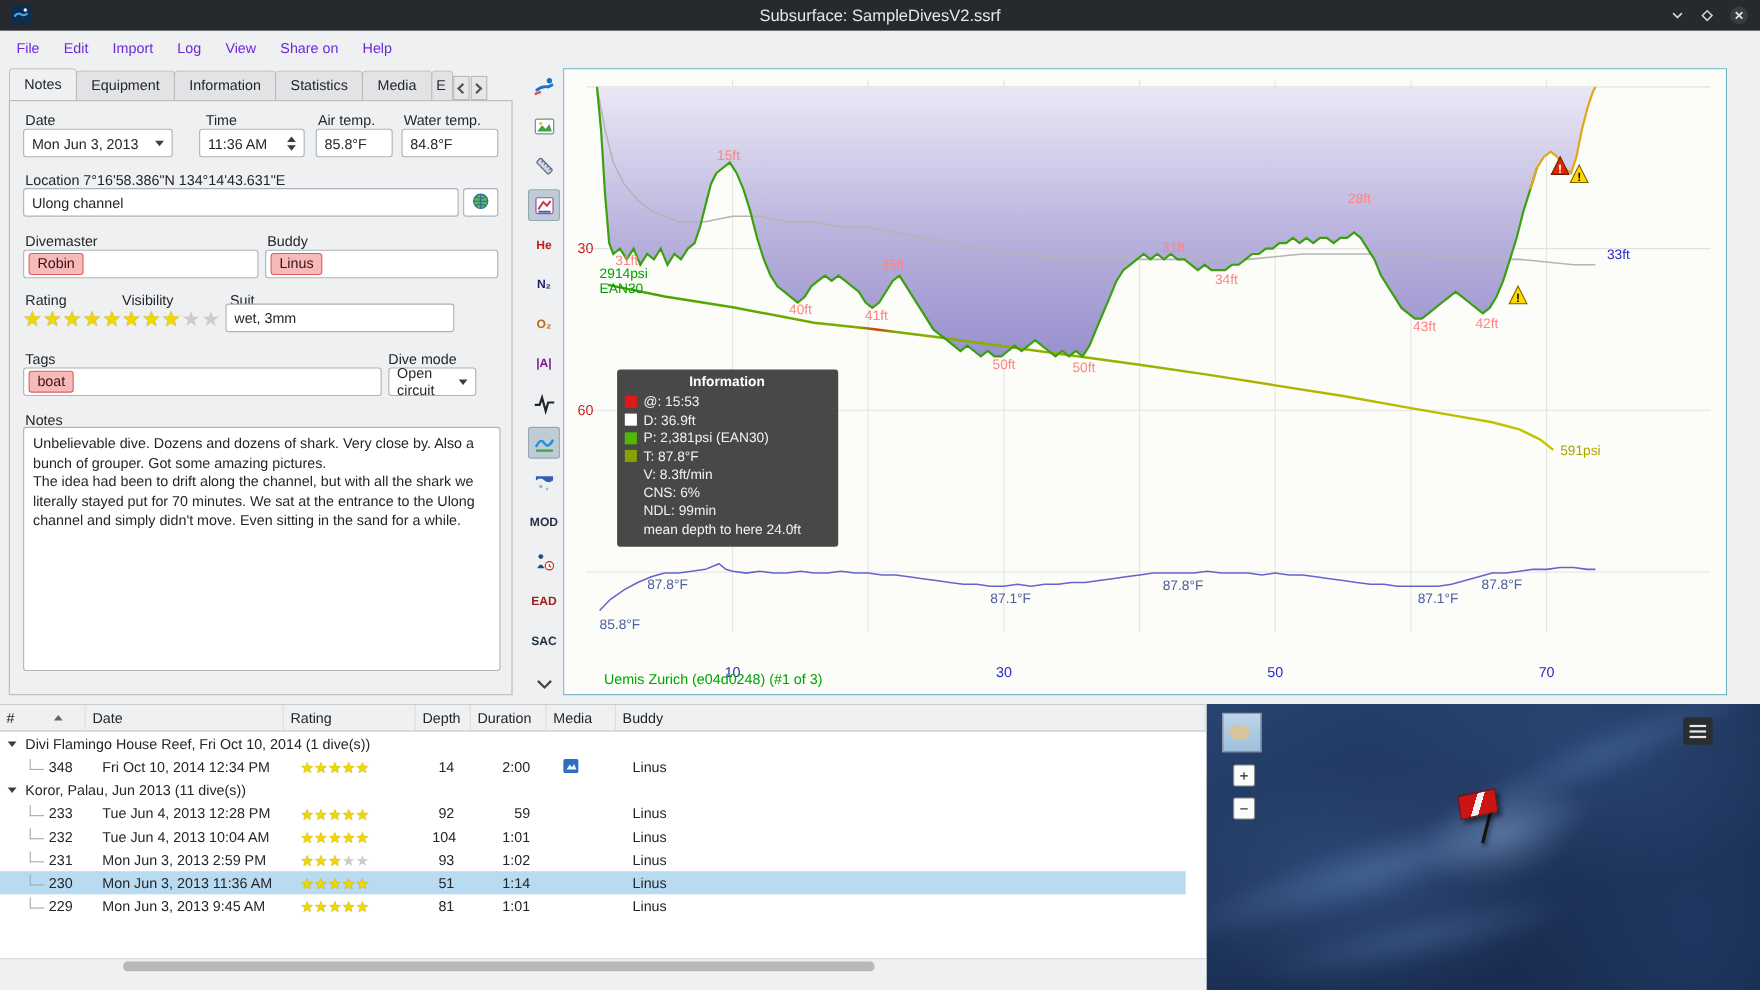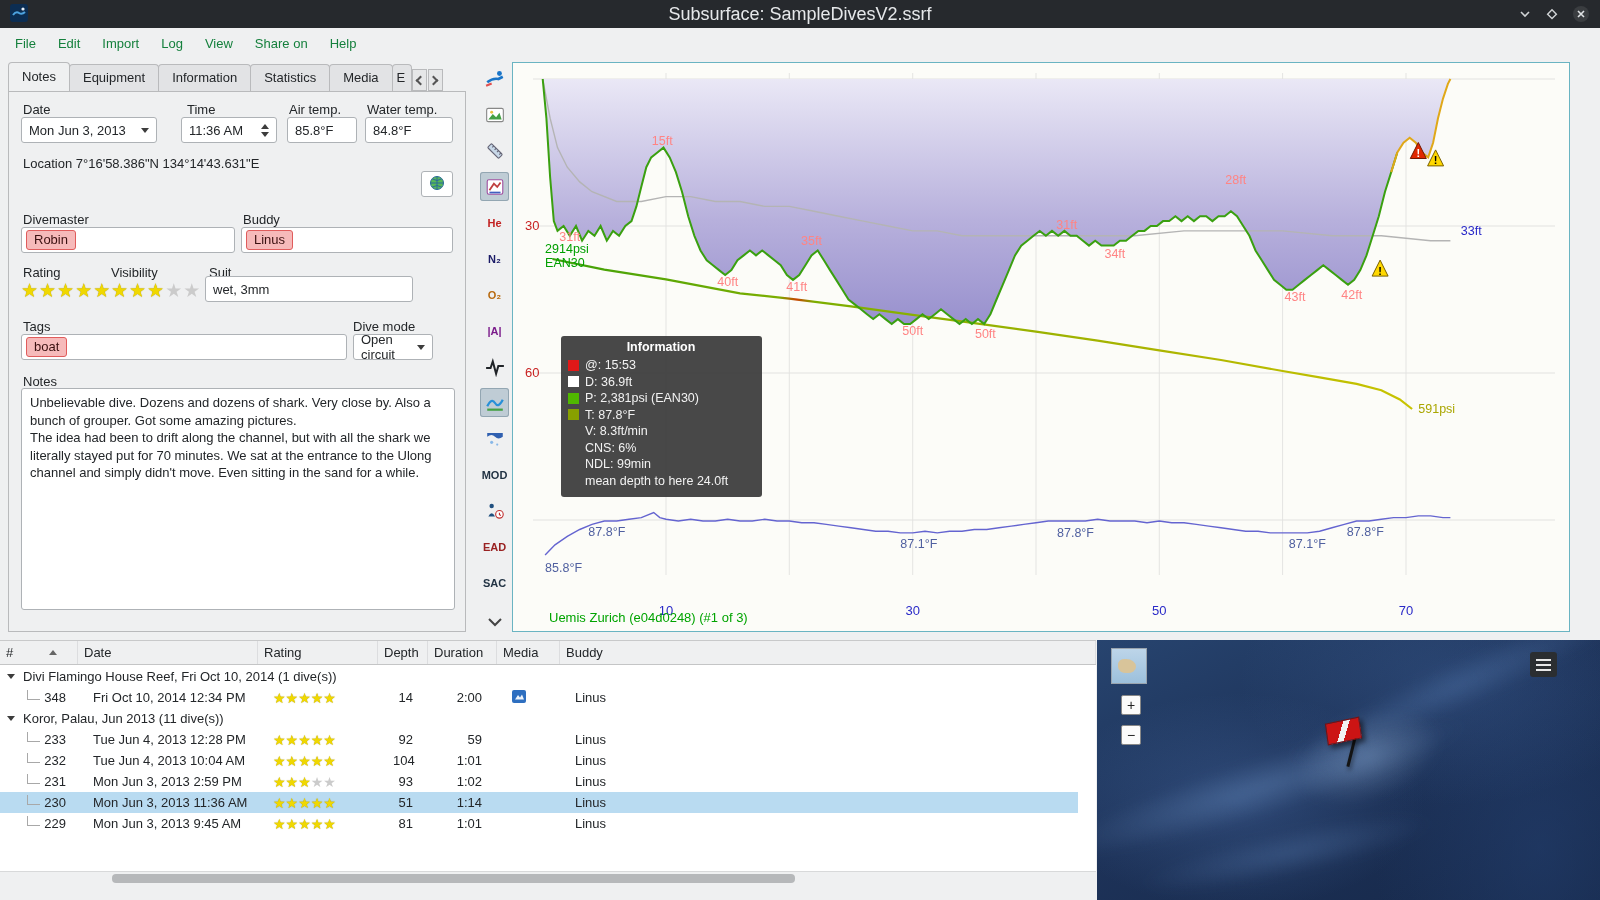--- a/index.html
+++ b/index.html
@@ -1,25 +1,25 @@
 <!DOCTYPE html>
 <html><head>
 <meta charset="utf-8">
 <style>
 *{box-sizing:border-box;margin:0;padding:0}
 html,body{width:1600px;height:900px}
 body{position:relative;font-family:"Liberation Sans",sans-serif;font-size:13px;background:#eff0f1;overflow:hidden;color:#232629}
 
 #titlebar{position:absolute;left:0;top:0;width:1600px;height:28px;background:#26292d;display:flex;align-items:center;padding:0 10px}
-.tb-title{position:absolute;left:0;right:0;text-align:center;color:#e6e8ea;font-size:18px}
+.tb-title{position:absolute;left:0;right:0;text-align:center;color:#e6e8ea;font-size:15px}
 .tb-controls{margin-left:auto;display:flex;gap:13px;align-items:center;z-index:2}
 .tb-controls span{display:flex;align-items:center;justify-content:center;cursor:default}
 
 #menubar{position:absolute;top:28px;left:0;width:1600px;height:30px;display:flex;align-items:center;padding:0 4px;background:#eff0f1}
-.menu-item{padding:5px 11px;color:#15803d}
+.menu-item{padding:5px 11px;color:#6d28d9}
 
 #notes-panel{position:absolute;left:8px;top:62px;width:458px;height:570px}
 #tabbar{display:flex;height:29px;align-items:flex-end;position:relative}
 .tab{height:27px;line-height:25px;padding:0 13px;border:1px solid #b9babc;border-bottom:none;border-radius:4px 4px 0 0;background:#e2e3e5;margin-right:-1px;white-space:nowrap}
 .tab.active{background:#eff0f1;height:29px;line-height:28px;z-index:3;position:relative}
 .tab.clip{width:20px;padding:0 4px;overflow:hidden}
 .tab-scroll{width:15px;height:22px;border:1px solid #b9babc;background:#e6e7e8;display:flex;align-items:center;justify-content:center;margin-left:1px}
 .chev-l{width:7px;height:7px;border-left:2px solid #555;border-bottom:2px solid #555;transform:rotate(45deg);margin-left:3px}
 .chev-r{width:7px;height:7px;border-left:2px solid #555;border-bottom:2px solid #555;transform:rotate(225deg);margin-right:3px}
 #panel-body{position:absolute;top:29px;left:0;right:0;bottom:0;border:1px solid #b9babc;background:#eff0f1;z-index:1}
@@ -158,20 +158,21 @@
       <span>11:36 AM</span>
       <span class="spin-btns">
           <span class="tri-u"></span>
           <span class="tri-d"></span>
         </span>
     </div>
     <input class="fld" style="left: 278px; top: 25px; width: 70px;" value="85.8°F">
     <input class="fld" style="left: 356px; top: 25px; width: 88px;" value="84.8°F">
 
     <span class="fl" style="left:14px;top:64px">Location 7°16'58.386"N 134°14'43.631"E</span>
+    <input class="fld" style="left: 12px; top: 79px; width: 396px;" value="Ulong channel">
     <div class="fld" style="left:412px;top:79px;width:32px;justify-content:center">
       <span><svg width="16" height="16">
             <circle cx="8" cy="8" r="6.5" fill="#58b858" stroke="#2a6a9a"></circle>
             <path d="M1.5 8 h13 M8 1.5 v13 M3.5 4 q4.5 3 9 0 M3.5 12 q4.5 -3 9 0" stroke="#2a6a9a" fill="none" stroke-width="1"></path>
           </svg></span>
     </div>
 
     <span class="fl" style="left:14px;top:120px">Divemaster</span>
     <span class="fl" style="left:234px;top:120px">Buddy</span>
     <div class="fld" style="left:12px;top:135px;width:214px;padding:0 4px">

